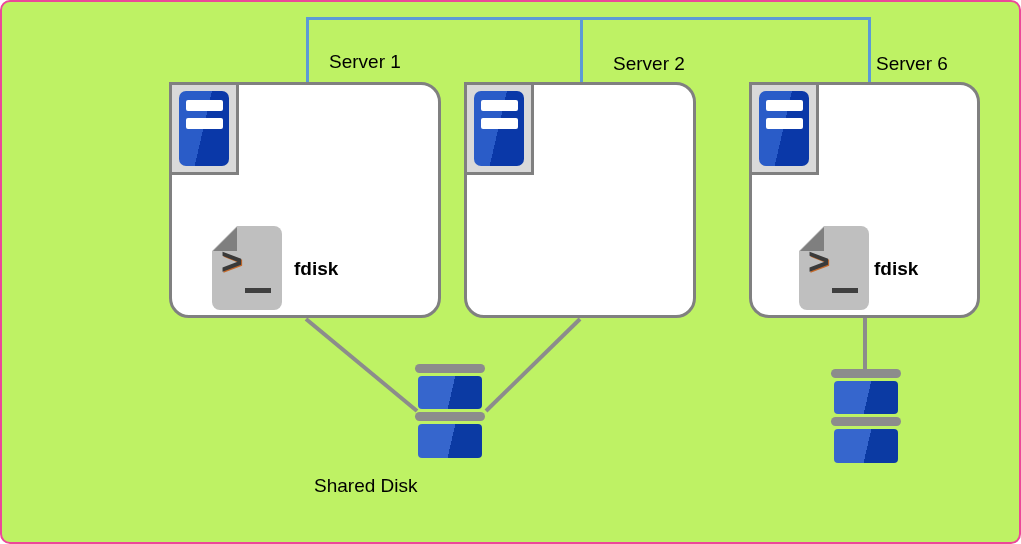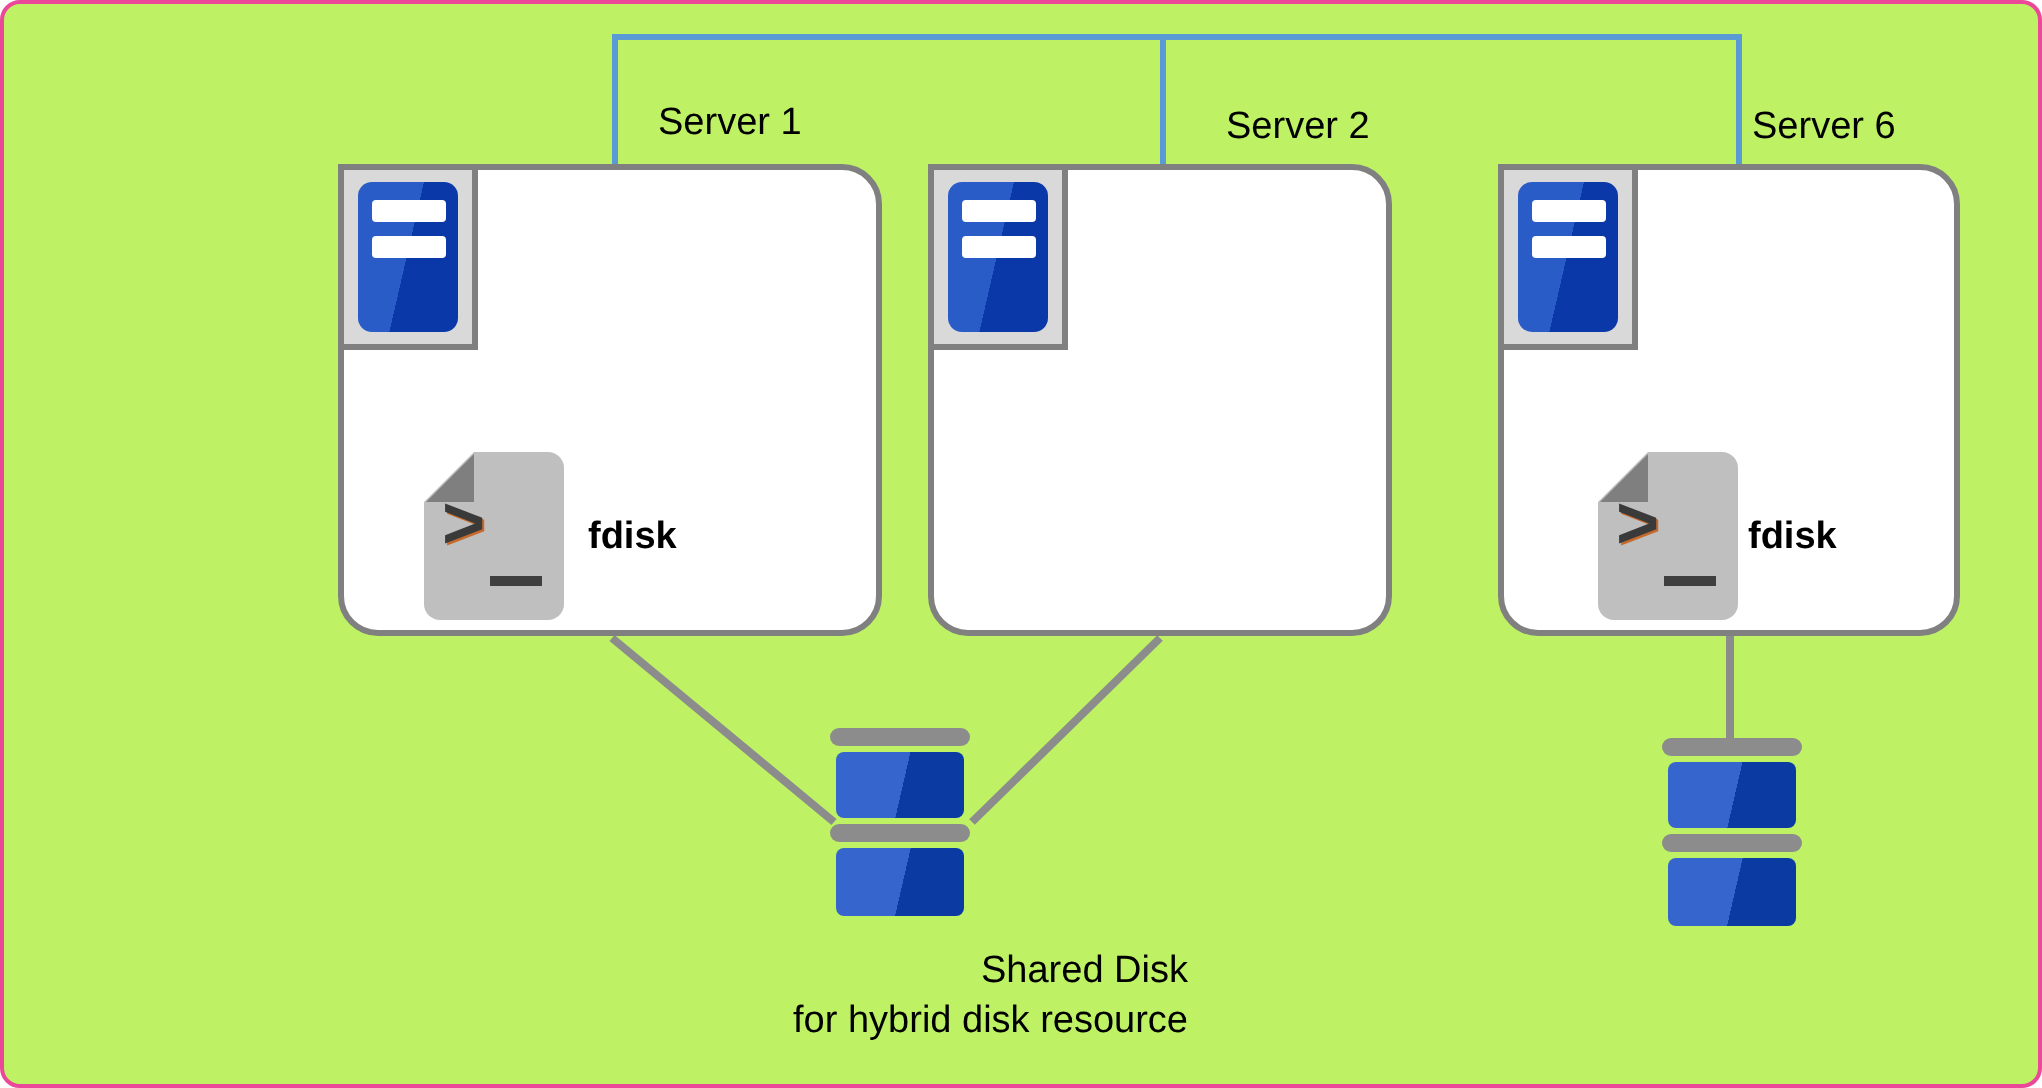--- a/index.html
+++ b/index.html
@@ -58,21 +58,21 @@
   
   .disk{position:absolute;width:70px;display:flex;flex-direction:column;align-items:center;gap:3px;}
   .disk-shared{left:413px;top:362px;}
   .disk-single{left:829px;top:367px;}
   .cap{width:70px;height:9px;border-radius:4.5px;background:#8C8C8C;}
   .platter{width:64px;height:33px;border-radius:4px;
            background:linear-gradient(103deg,#3666CD 52%,#0B3AA3 52%);}
   .platter.p2{height:34px;}
 
   
-  .cap-lbl{position:absolute;font-size:19px;line-height:25px;text-align:right;}
+  .cap-lbl{position:absolute;font-size:19px;line-height:25px;text-align:left;}
   .clbl-shared{left:312px;top:471px;width:280px;}
   .clbl-single{left:743px;top:477px;width:240px;}
 </style>
 </head>
 <body>
 
 <div class="canvas">
 
   <svg class="lines" width="1021" height="544" viewBox="0 0 1021 544">
     <line x1="304" y1="317" x2="415" y2="409" stroke="#8C8C8C" stroke-width="4"></line>
@@ -131,21 +131,20 @@
   <div class="lbl tool-lbl tlbl3">fdisk</div>
 
   <div class="disk disk-shared">
     <div class="cap"></div>
     <div class="platter"></div>
     <div class="cap"></div>
     <div class="platter p2"></div>
   </div>
   <div class="cap-lbl clbl-shared">
     <div>Shared Disk</div>
-    <div>for hybrid disk resource</div>
   </div>
 
   <div class="disk disk-single">
     <div class="cap"></div>
     <div class="platter"></div>
     <div class="cap"></div>
     <div class="platter p2"></div>
   </div>
   <div class="cap-lbl clbl-single">
   </div>

